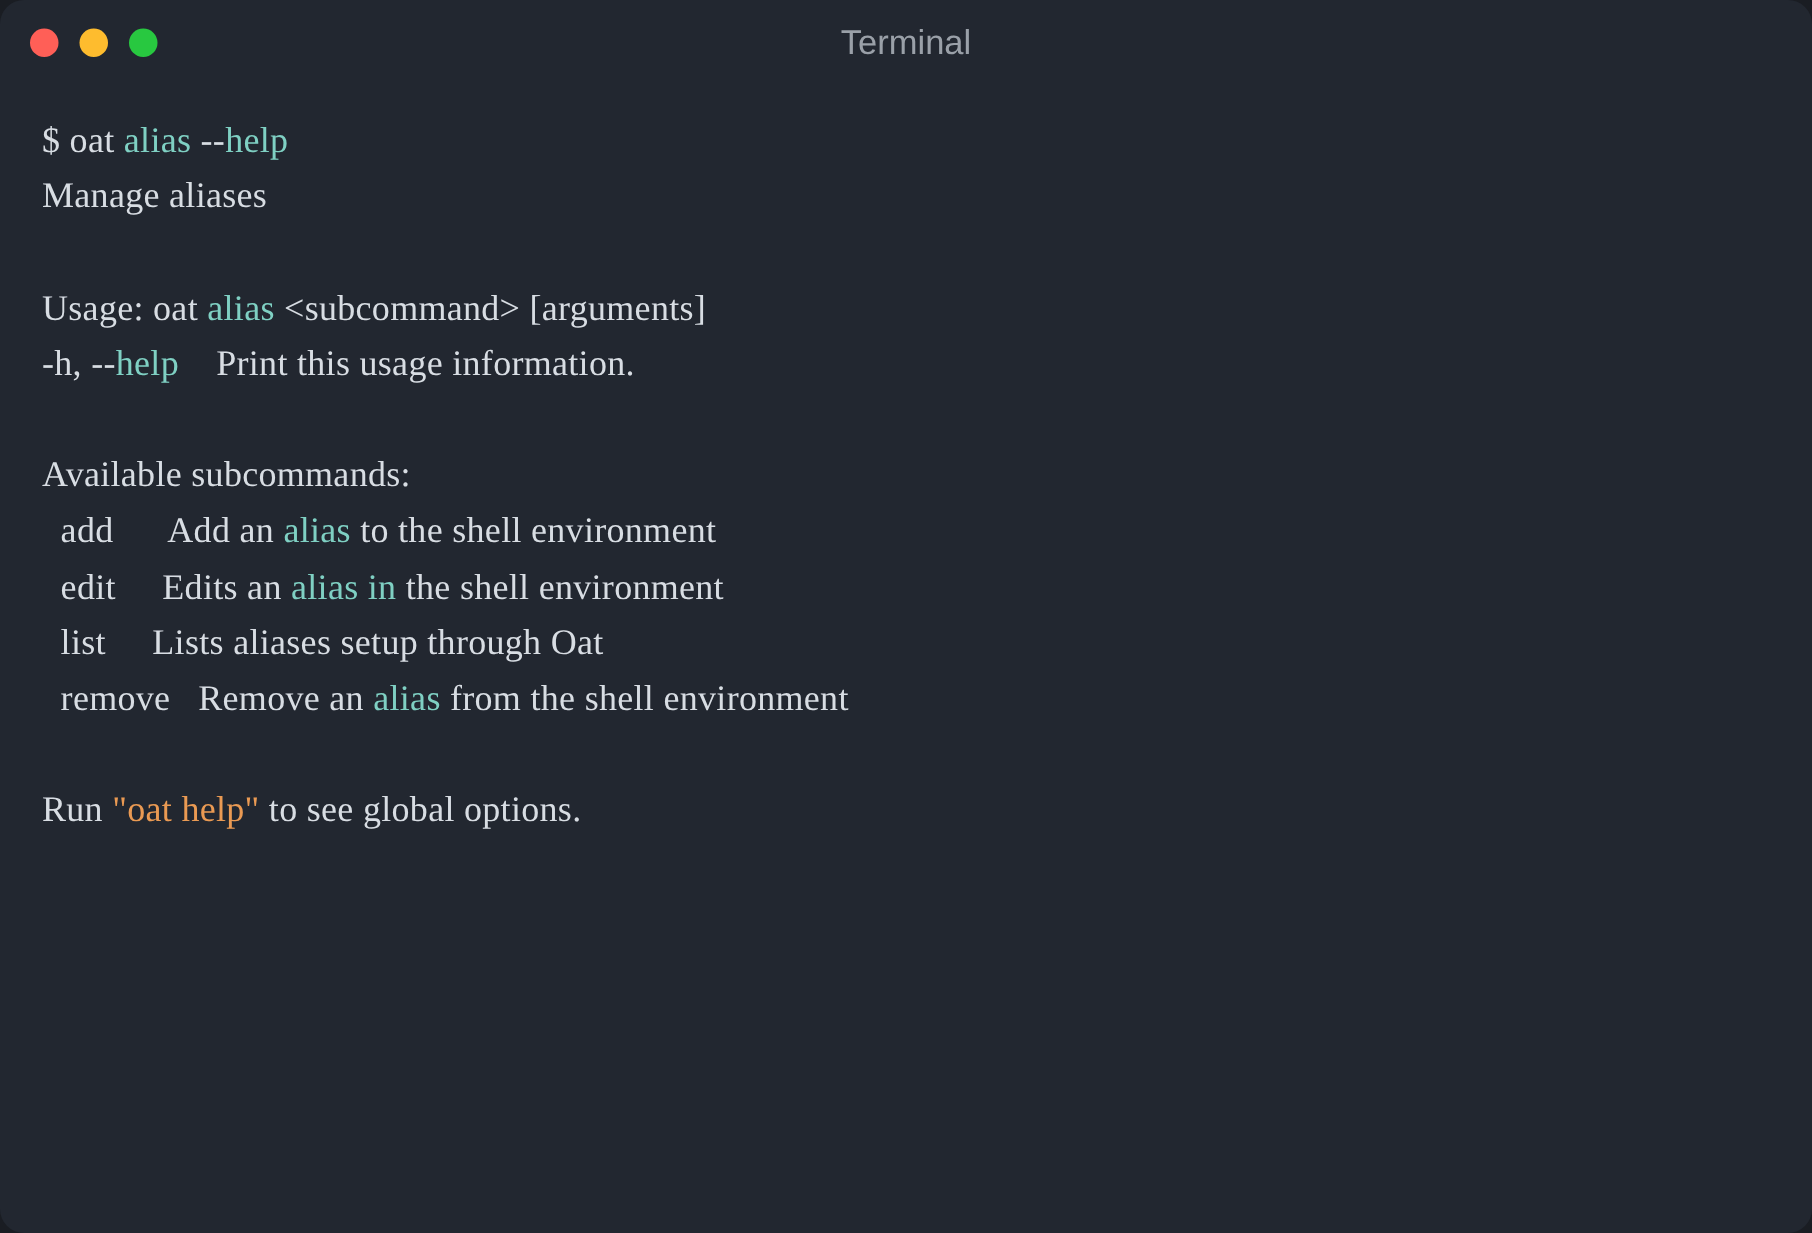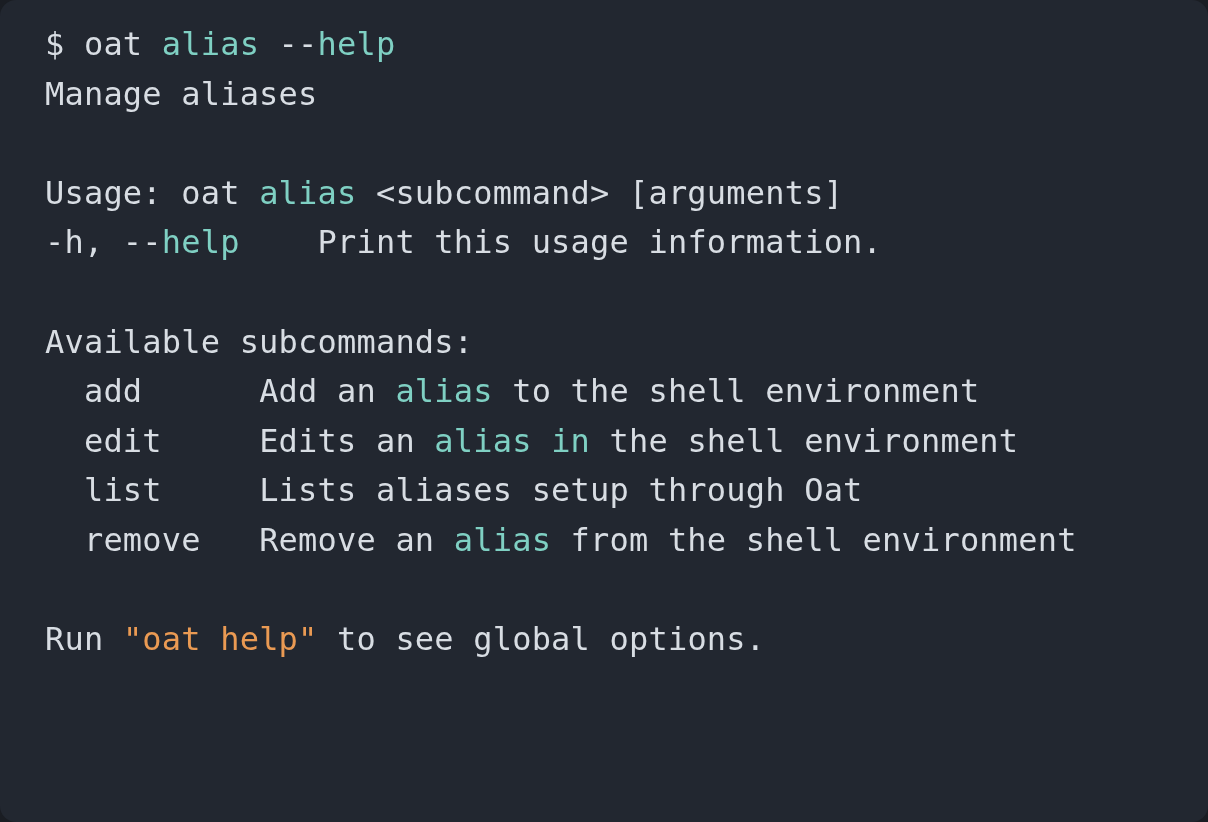--- a/index.html
+++ b/index.html
@@ -48,35 +48,44 @@
       position: absolute;
       left: 50%;
       transform: translateX(-50%);
       color: #9aa0a8;
       font-size: 23px;
       font-family: -apple-system, BlinkMacSystemFont, "Segoe UI", sans-serif;
       font-weight: 500;
     }
     .terminal-body {
       flex: 1;
-      padding: 20px 32px 32px 45px;
+      padding: 20px 32px 32px 28px;
       color: #d8dde3;
-      font-size: 32px;
+      font-size: 24px;
       line-height: 1.55;
       white-space: pre;
       letter-spacing: 0.2px;
+      font-family: Liberation Serif, serif;
     }
     .hl-teal { color: #7fd0c3; }
     .hl-orange { color: #ea9a53; }
     .txt { color: #d8dde3; }
   </style>
 </head>
 <body>
 
 <div class="terminal-window">
+  <div class="titlebar">
+    <div class="traffic-lights">
+      <div class="traffic-light red"></div>
+      <div class="traffic-light yellow"></div>
+      <div class="traffic-light green"></div>
+    </div>
+    <div class="window-title">Terminal</div>
+  </div>
   <div class="terminal-body"><span class="txt">$ </span><span class="txt">oat </span><span class="hl-teal">alias</span><span class="txt"> --</span><span class="hl-teal">help</span>
 <span class="txt">Manage aliases</span>
 
 <span class="txt">Usage: oat </span><span class="hl-teal">alias</span><span class="txt"> &lt;subcommand&gt; [arguments]</span>
 <span class="txt">-h, --</span><span class="hl-teal">help</span><span class="txt">    Print this usage information.</span>
 
 <span class="txt">Available subcommands:</span>
 <span class="txt">  add      </span><span class="txt">Add an </span><span class="hl-teal">alias</span><span class="txt"> to the shell environment</span><span class="hl-teal"></span><span class="txt"></span>
 <span class="txt">  edit     </span><span class="txt">Edits an </span><span class="hl-teal">alias</span><span class="txt"> </span><span class="hl-teal">in</span><span class="txt"> the shell environment</span>
 <span class="txt">  list     </span><span class="txt">Lists aliases setup through Oat</span><span class="hl-teal"></span><span class="txt"></span><span class="hl-teal"></span><span class="txt"></span>

